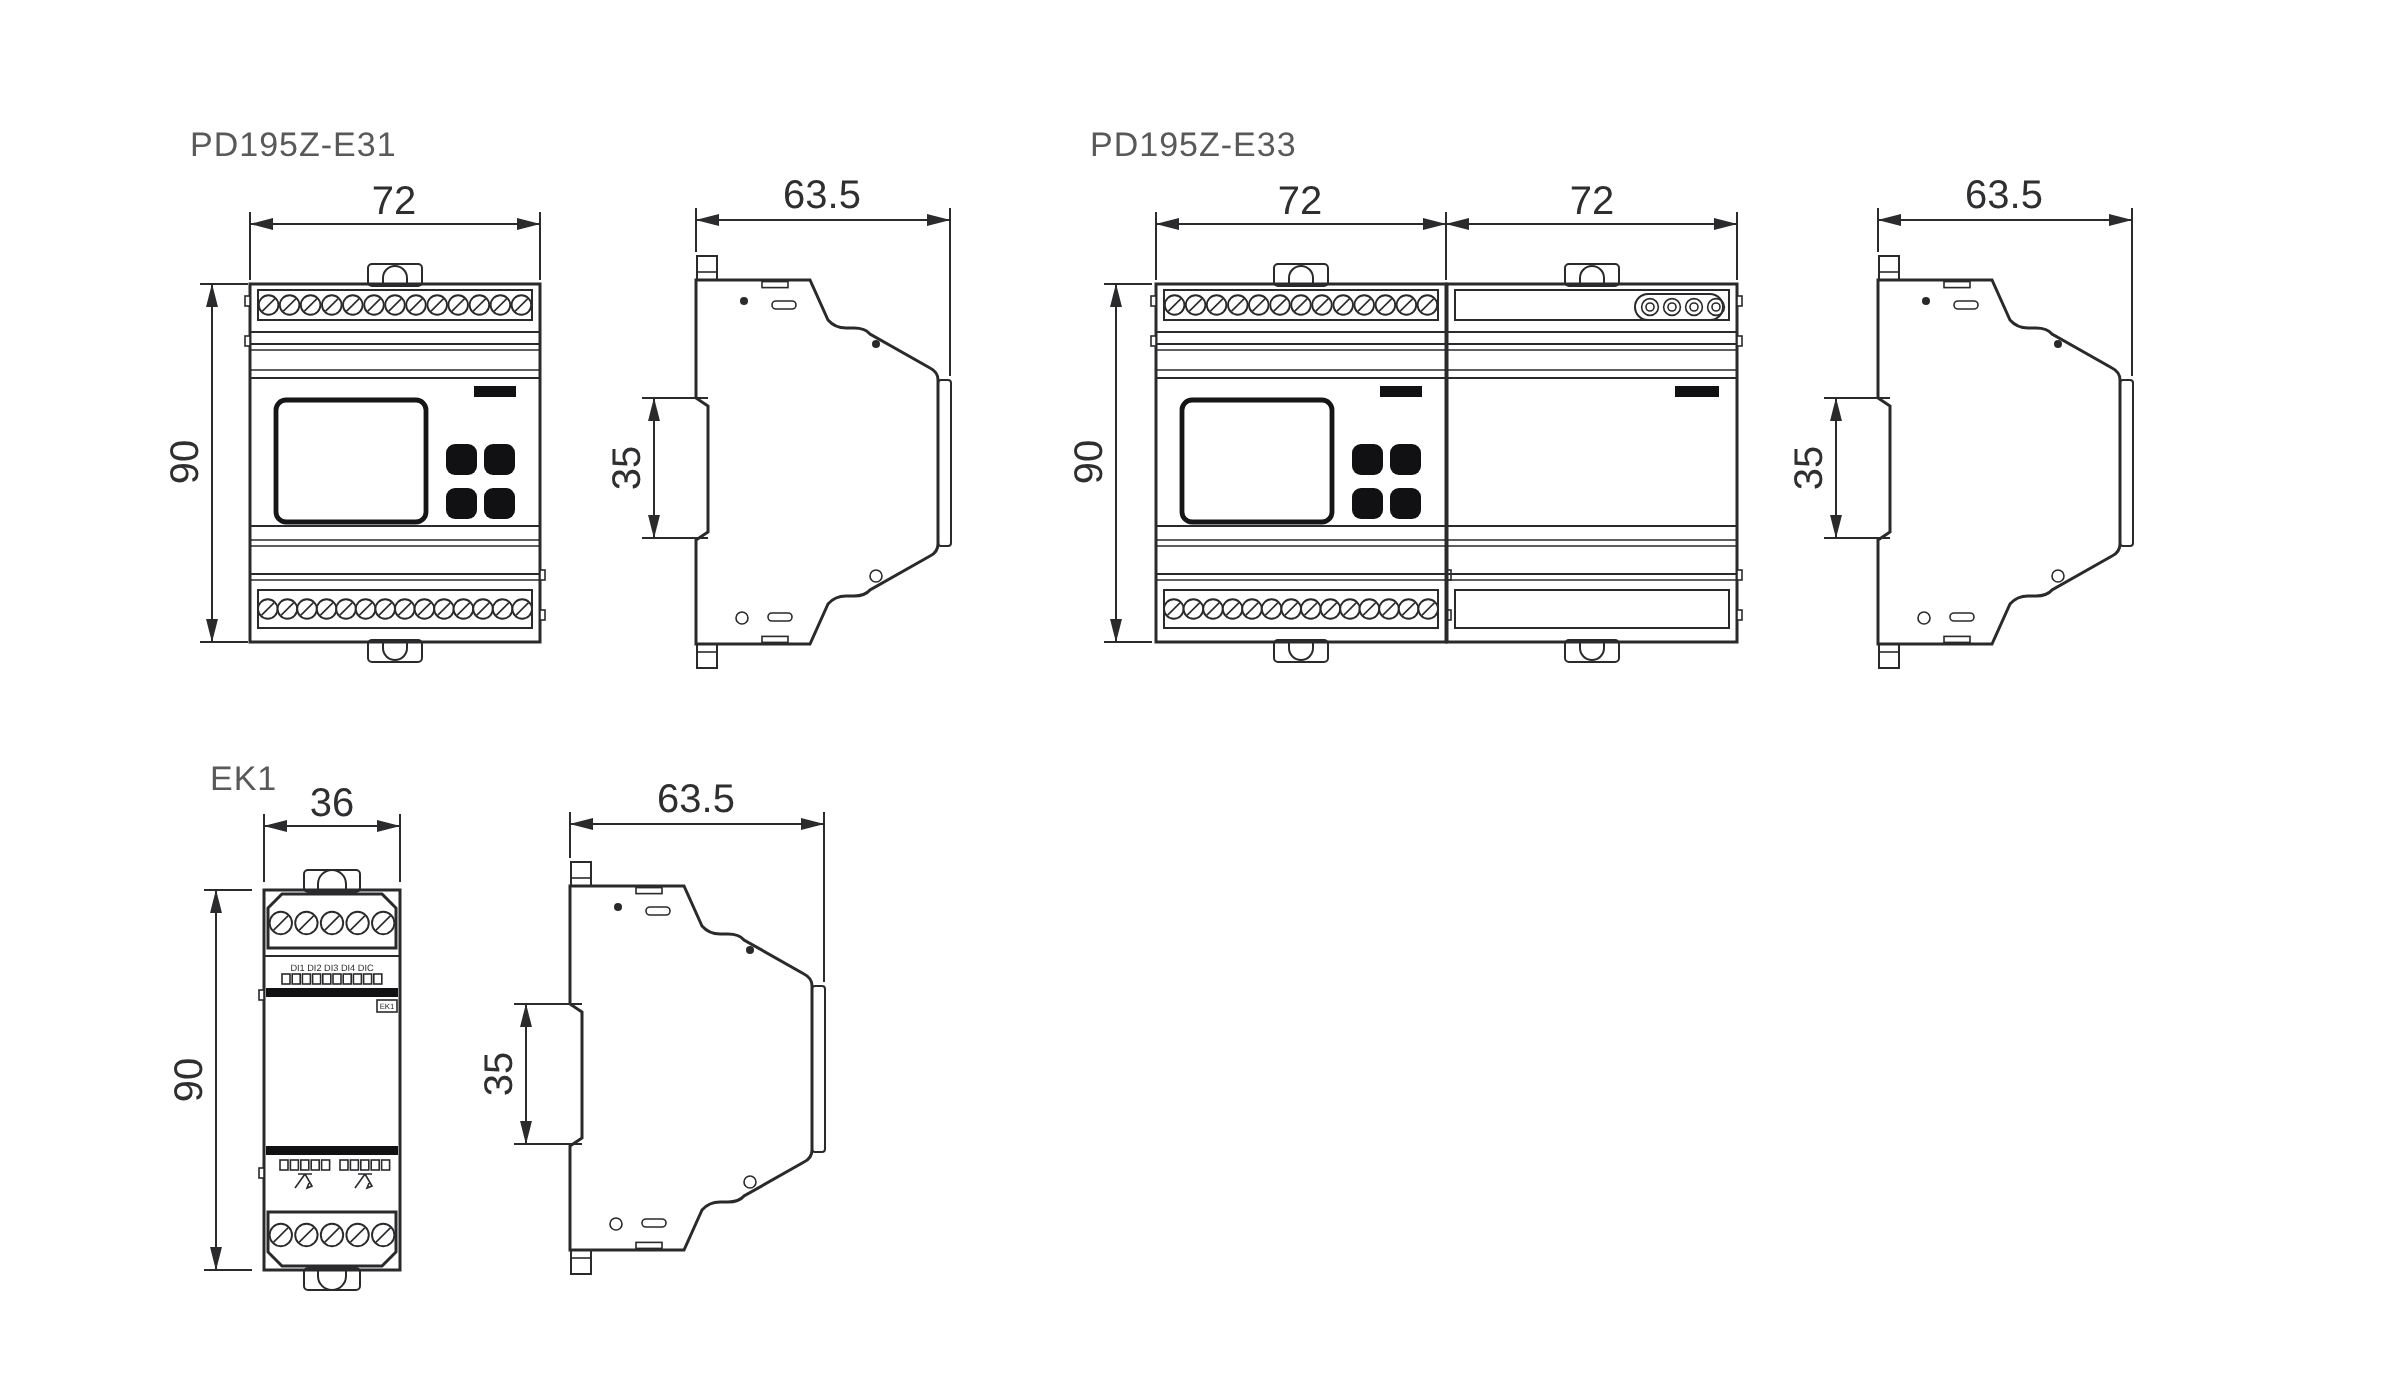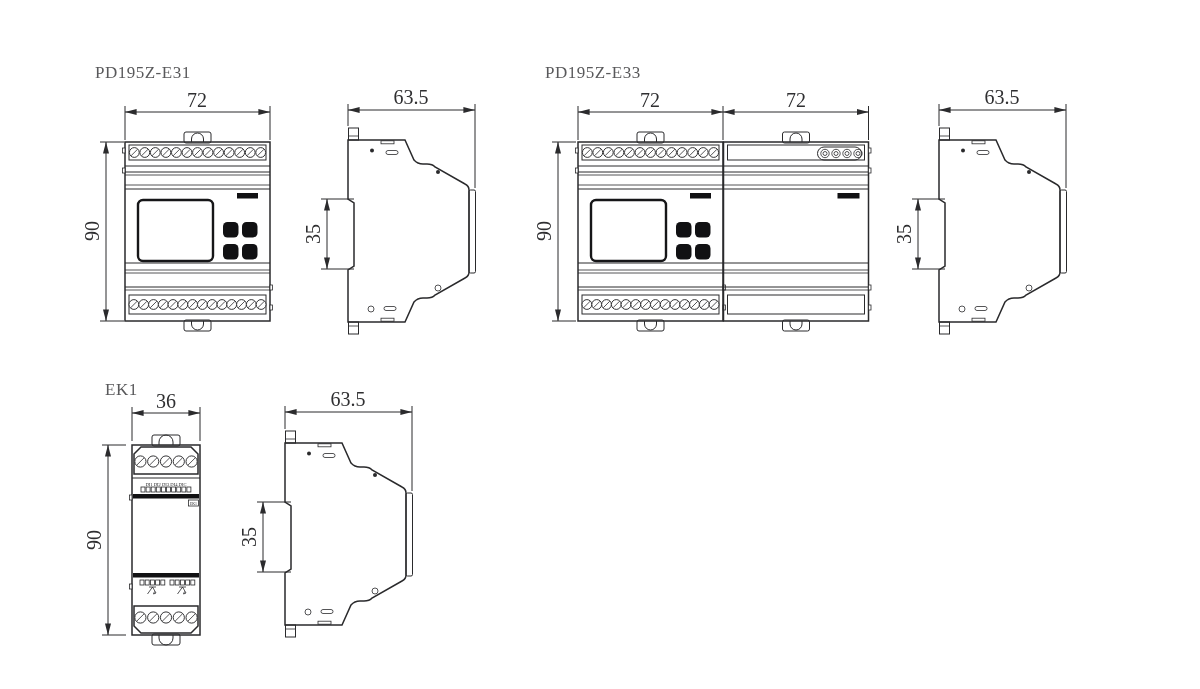--- a/index.html
+++ b/index.html
@@ -1,17 +1,17 @@
 <!DOCTYPE html>
 <html><head>
 <meta charset="utf-8">
 <style>
   html,body{margin:0;padding:0;background:#fff;}
   #canvas{position:relative;width:1200px;height:689px;background:#fff;overflow:hidden;
-          font-family:Liberation Serif, serif;}
+          font-family:Liberation Sans, sans-serif;}
   svg{display:block;}
   
   .o   {stroke:#2a2a2c;stroke-width:1.5;fill:none;}        
   .i   {stroke:#2a2a2c;stroke-width:1;fill:none;}          
   .d   {stroke:#2a2a2c;stroke-width:.8;fill:none;}         
   .scr {stroke:#2a2a2c;stroke-width:.95;fill:#fff;}        
   .blk {fill:#111113;stroke:none;}                         
   .dot {fill:#2a2a2c;stroke:none;}
   .bump{stroke:#2a2a2c;stroke-width:.8;fill:#fff;}
   .dl  {stroke:#2b2b2d;stroke-width:1;fill:none;}          

